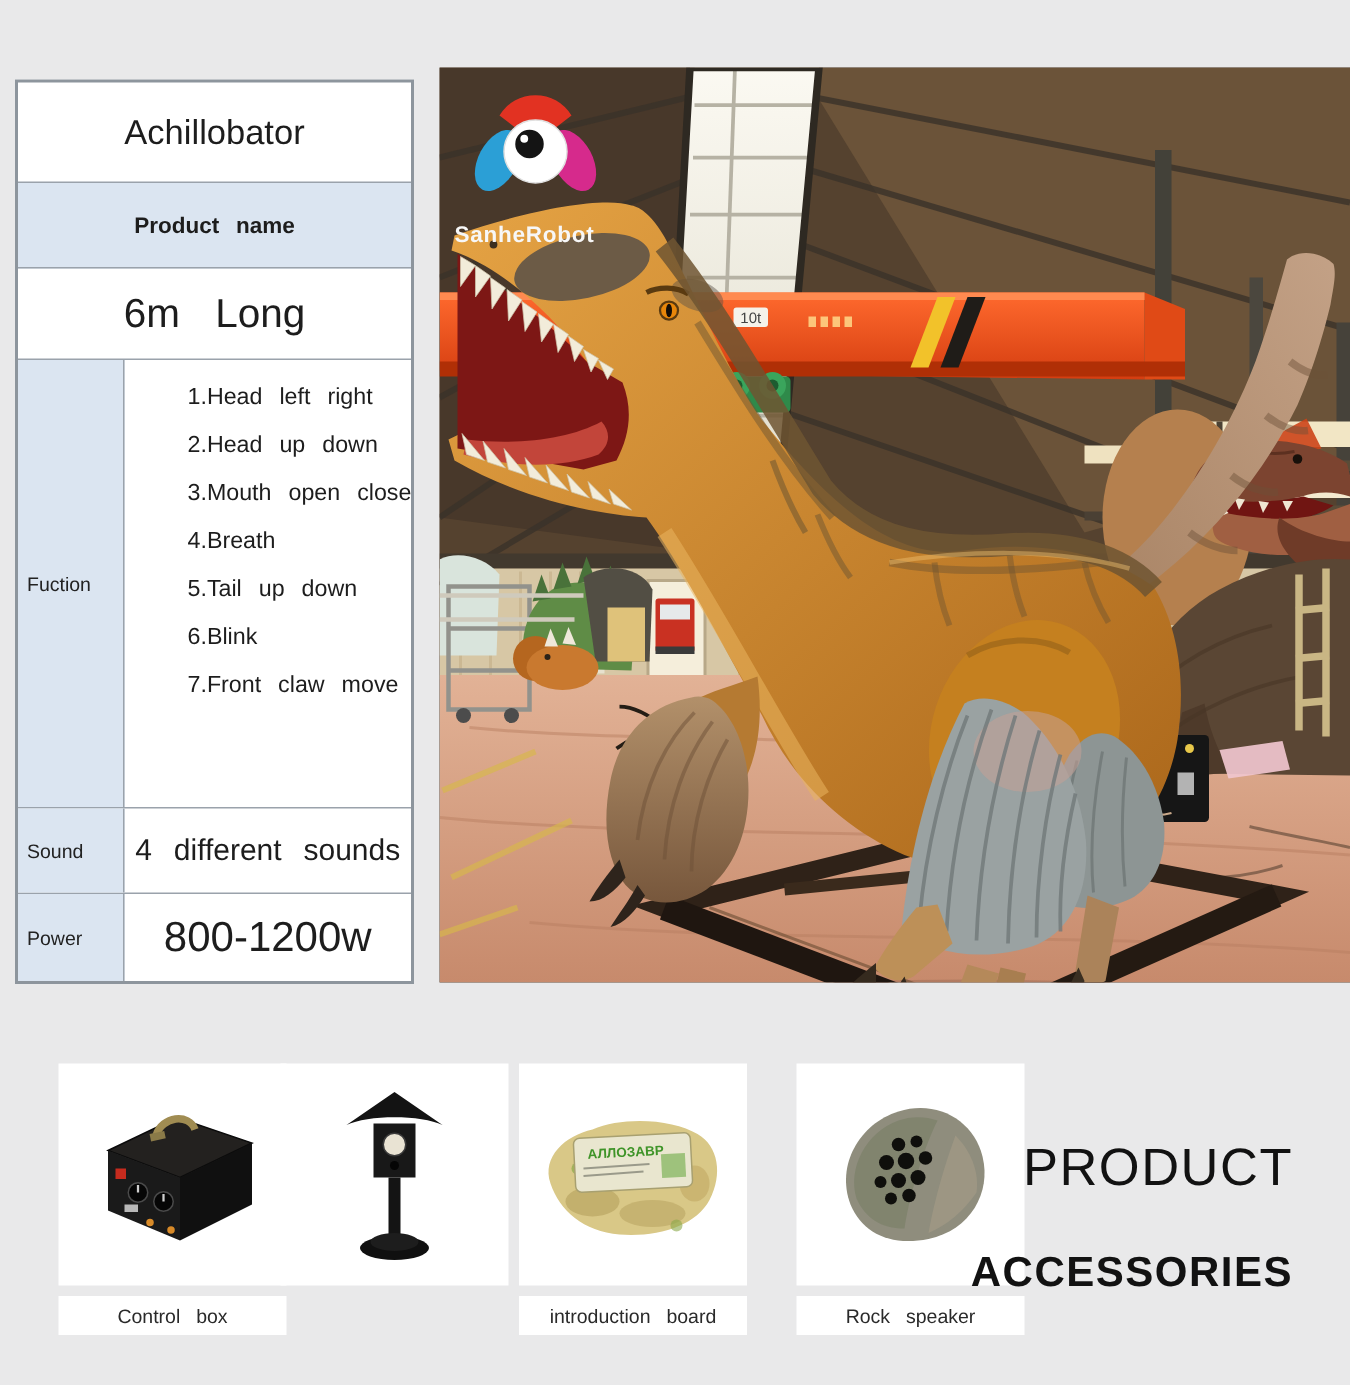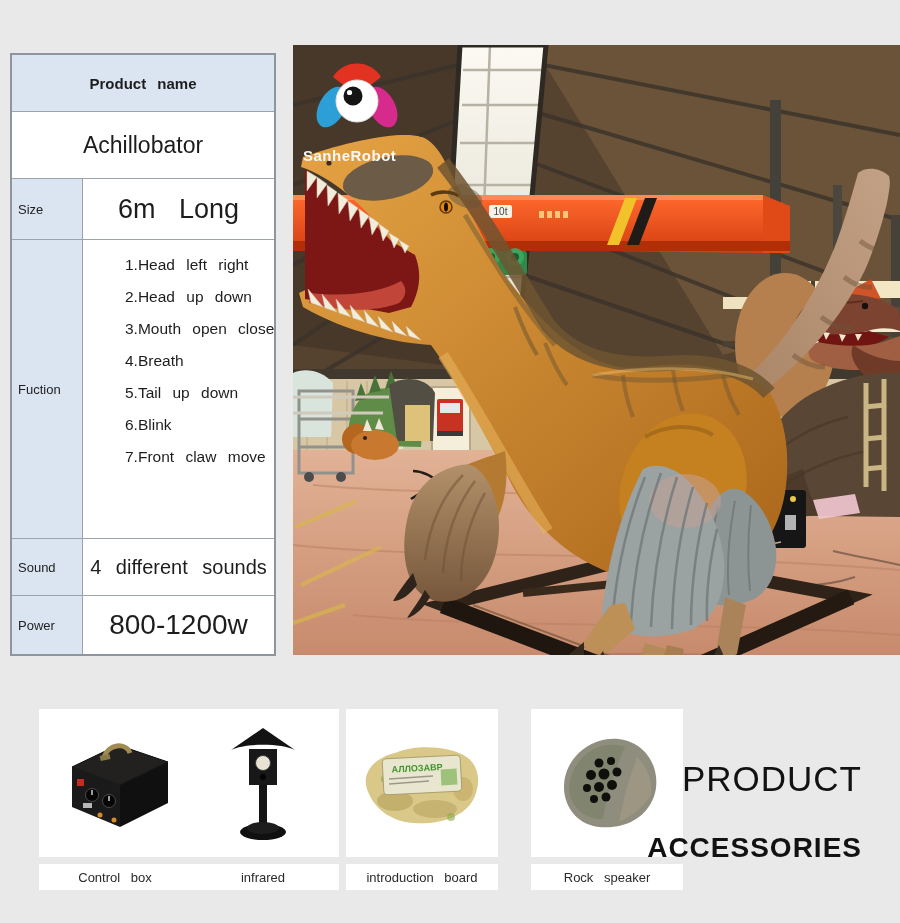--- a/index.html
+++ b/index.html
@@ -52,28 +52,27 @@
   }
   .acc-card.c1{left:39px;} .acc-card.c2{left:187px;} .acc-card.c3{left:346px;} .acc-card.c4{left:531px;}
   .acc-heading{position:absolute;right:38px;top:760px;text-align:right;color:#121212;line-height:1.06;}
   .acc-heading .l1{font-size:35px;font-weight:400;letter-spacing:1px;}
   .acc-heading .l2{font-size:28px;font-weight:bold;letter-spacing:1px;margin-top:36px;}
 </style>
 </head>
 <body>
 
 <div class="spec-table">
+  <div class="t-row t-name">
+    <span class="t-full" style="display:flex;align-items:center;justify-content:center;">Achillobator</span>
+  </div>
   <div class="t-row t-head">
     <span class="t-full" style="display:flex;align-items:center;justify-content:center;">Product name</span>
   </div>
-  <div class="t-row t-name">
-    <span class="t-full" style="display:flex;align-items:center;justify-content:center;">Achillobator</span>
-  </div>
   <div class="t-row row-size">
-    <div class="t-label">Size</div>
     <div class="t-value">6m Long</div>
   </div>
   <div class="t-row row-function">
     <div class="t-label">Fuction</div>
     <div class="t-value">
       <span class="fn-item">1.Head left right</span>
       <span class="fn-item">2.Head up down</span>
       <span class="fn-item">3.Mouth open close</span>
       <span class="fn-item">4.Breath</span>
       <span class="fn-item">5.Tail up down</span>
@@ -500,21 +499,20 @@
     <svg width="120" height="130" viewBox="0 0 120 130">
       <path d="M28,32 L60,10 L92,32 C78,25 42,25 28,32 Z" fill="#131313"></path>
       <rect x="46" y="31" width="28" height="36" fill="#181818"></rect>
       <circle cx="60" cy="45" r="7.5" fill="#e9e3d3" stroke="#3a3a3a"></circle>
       <circle cx="60" cy="59" r="3" fill="#050505"></circle>
       <rect x="56" y="67" width="8" height="44" fill="#141414"></rect>
       <ellipse cx="60" cy="114" rx="23" ry="8" fill="#101010"></ellipse>
       <ellipse cx="60" cy="110" rx="16" ry="6" fill="#1d1d1d"></ellipse>
     </svg>
   </div>
-  <div class="acc-caption">infrared</div>
 </div>
 
 <div class="acc-card c3">
   <div class="acc-img">
     <svg width="134" height="112" viewBox="0 0 134 112">
       <path d="M12,62 C6,44 22,30 40,26 C60,17 94,19 110,29 C124,37 127,56 118,73 C109,90 84,98 58,96 C34,94 18,80 12,62 Z" fill="#d9c887"></path>
       <ellipse cx="40" cy="74" rx="18" ry="10" fill="#b9a562" opacity="0.7"></ellipse>
       <ellipse cx="80" cy="82" rx="22" ry="9" fill="#b9a562" opacity="0.6"></ellipse>
       <ellipse cx="108" cy="62" rx="10" ry="12" fill="#c4ad68" opacity="0.7"></ellipse>
       <circle cx="30" cy="52" r="4" fill="#8aa84a" opacity="0.7"></circle>

